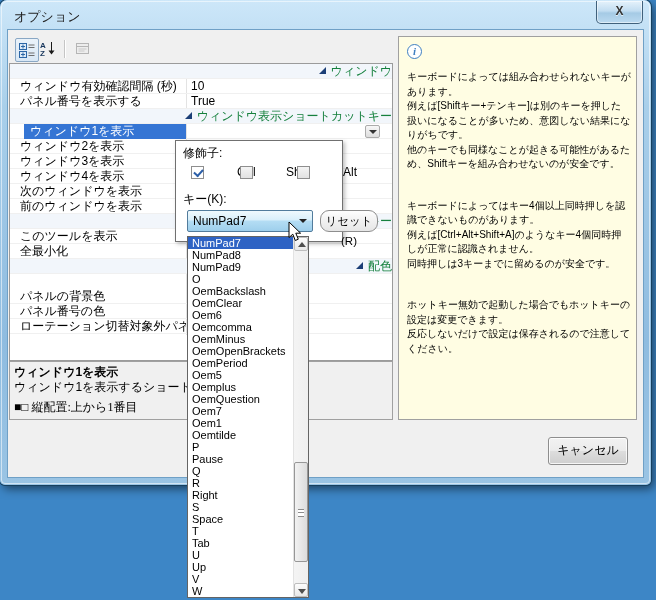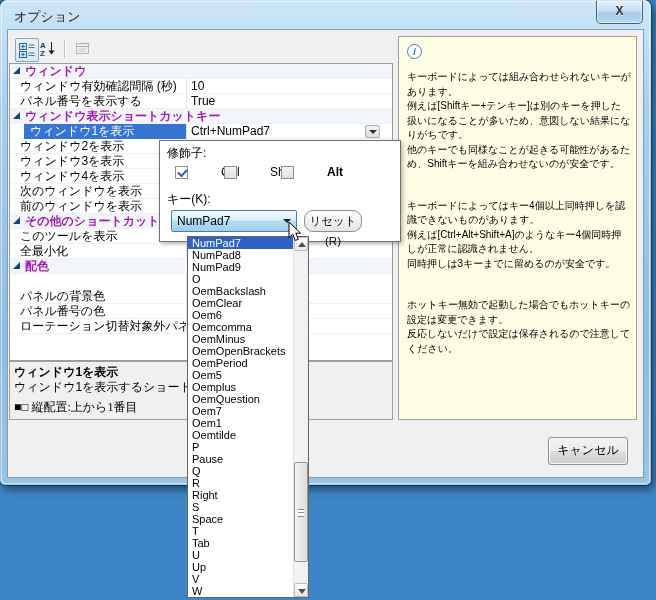--- a/index.html
+++ b/index.html
@@ -32,21 +32,21 @@
 
   
   #gridbox{position:absolute;left:1px;top:33px;width:384px;height:298px;background:#fff;
     border:1px solid #9B9B9B;box-sizing:border-box;overflow:hidden;}
   .grow{position:absolute;left:0;width:382px;height:15px;font-size:12px;line-height:15px;
     border-bottom:1px solid #F0F0F0;box-sizing:border-box;white-space:nowrap;}
   .grow .nm{position:absolute;left:0;top:0;width:176px;height:15px;padding-left:10px;
     box-sizing:border-box;overflow:hidden;color:#000;}
   .grow .val{position:absolute;left:181px;top:0;width:170px;height:15px;overflow:hidden;color:#000;}
   .grow.cat{background:#F2F6FB;}
-  .grow.cat .nm{width:382px;font-weight:bold;color:#a21caf;}
+  .grow.cat .nm{width:382px;font-weight:normal;color:#15803d;text-align:right;}
   .tri{display:inline-block;width:0;height:0;border-left:7px solid transparent;
     border-bottom:7px solid #1C3F77;margin:0 5px 1px -7px;}
   .grow.sel .nm{left:14px;width:162px;padding-left:6px;background:#3575D4;color:#fff;}
   #vsplit{position:absolute;left:176px;top:0;width:1px;height:271px;background:#E3E3E3;}
   .dropbtn{position:absolute;left:355px;top:1px;width:15px;height:13px;border:1px solid #ABABAB;
     background:linear-gradient(#F8F8F8,#DDDDDD);box-sizing:border-box;border-radius:2px;}
   .dropbtn i{position:absolute;left:3px;top:4px;width:0;height:0;
     border-left:4px solid transparent;border-right:4px solid transparent;border-top:4px solid #333;}
 
   
@@ -68,21 +68,21 @@
   .help-body{position:absolute;left:8px;top:33px;width:224px;font-size:10px;line-height:14.5px;color:#000;}
   .help-body .gap{margin-top:27px;}
 
   
   .btn{position:absolute;top:407px;width:78px;height:26px;border:1px solid #8E8E8E;border-radius:3px;
     background:linear-gradient(180deg,#F2F2F2 0%,#EBEBEB 48%,#DDDDDD 52%,#CFCFCF 100%);
     font-size:12px;text-align:center;line-height:24px;color:#000;
     box-shadow:inset 0 0 0 1px rgba(255,255,255,.8);}
 
   
-  #popup{position:absolute;left:151px;top:110px;width:242px;height:102px;background:#fff;
+  #popup{position:absolute;left:167px;top:110px;width:168px;height:102px;background:#fff;
     border:1px solid #707070;box-sizing:border-box;font-size:12px;z-index:40;
     box-shadow:2px 2px 4px rgba(0,0,0,.25);padding-left:8px;}
   #popup .lbl1{position:absolute;left:7px;top:4px;}
   #popup .lbl2{position:absolute;left:7px;top:50px;}
   .cb{position:absolute;top:25px;width:13px;height:13px;border:1px solid #8E8E8E;background:#fff;
     box-sizing:border-box;}
   .cb.off{background:linear-gradient(#F4F4F4,#E2E2E2);}
   .cb.on::after{content:"";position:absolute;left:2px;top:2px;width:7px;height:4px;
     border-left:2px solid #2C5FA8;border-bottom:2px solid #2C5FA8;transform:rotate(-48deg);}
   .cblbl{position:absolute;top:25px;line-height:13px;margin-left:28px;}
@@ -167,21 +167,20 @@
           </div>
         <div class="grow" style="top:30px">
             <span class="nm">パネル番号を表示する</span>
             <span class="val">True</span>
           </div>
         <div class="grow cat" style="top:45px">
             <span class="nm"><i class="tri"></i><span>ウィンドウ表示ショートカットキー</span></span>
           </div>
         <div class="grow sel" style="top:60px">
           <span class="nm">ウィンドウ1を表示</span>
-          <span class="val">Ctrl+NumPad7</span>
           <span class="dropbtn">
               <i></i>
             </span>
         </div>
         <div class="grow" style="top:75px">
             <span class="nm">ウィンドウ2を表示</span>
           </div>
         <div class="grow" style="top:90px">
             <span class="nm">ウィンドウ3を表示</span>
           </div>
@@ -239,21 +238,21 @@
 
       <div class="btn" style="left:540px;">キャンセル</div>
 
       <div id="popup">
         <div class="lbl1">修飾子:</div>
         <div class="cb on" style="left:15px;"></div>
         <div class="cblbl" style="left:33px;">Ctrl</div>
         <div class="cb off" style="left:64px;"></div>
         <div class="cblbl" style="left:82px;">Shift</div>
         <div class="cb off" style="left:121px;"></div>
-        <div class="cblbl" style="left:139px;font-weight:bold;">Alt</div>
+        <div class="cblbl" style="left:139px;">Alt</div>
         <div class="lbl2">キー(K):</div>
         <div id="combo">
           <span class="cv">NumPad7</span>
           <span class="ca"></span>
         </div>
         <div id="resetbtn">リセット(R)</div>
       </div>
 
       <div id="list">
       <div class="li on">NumPad7</div>

